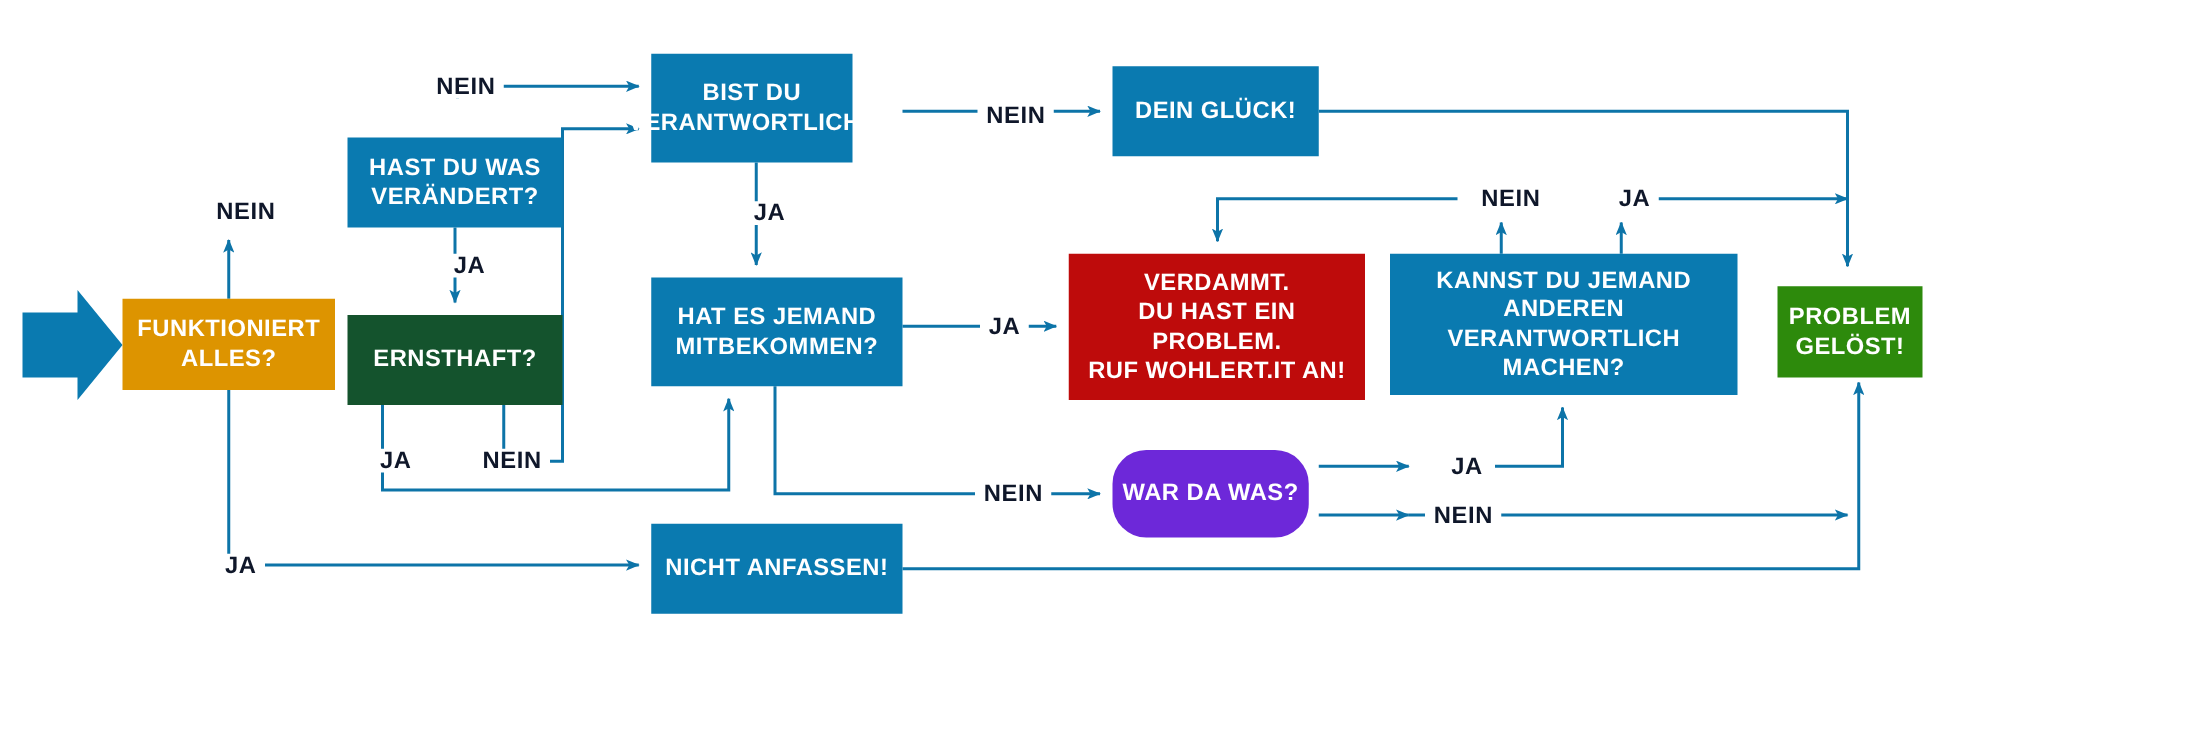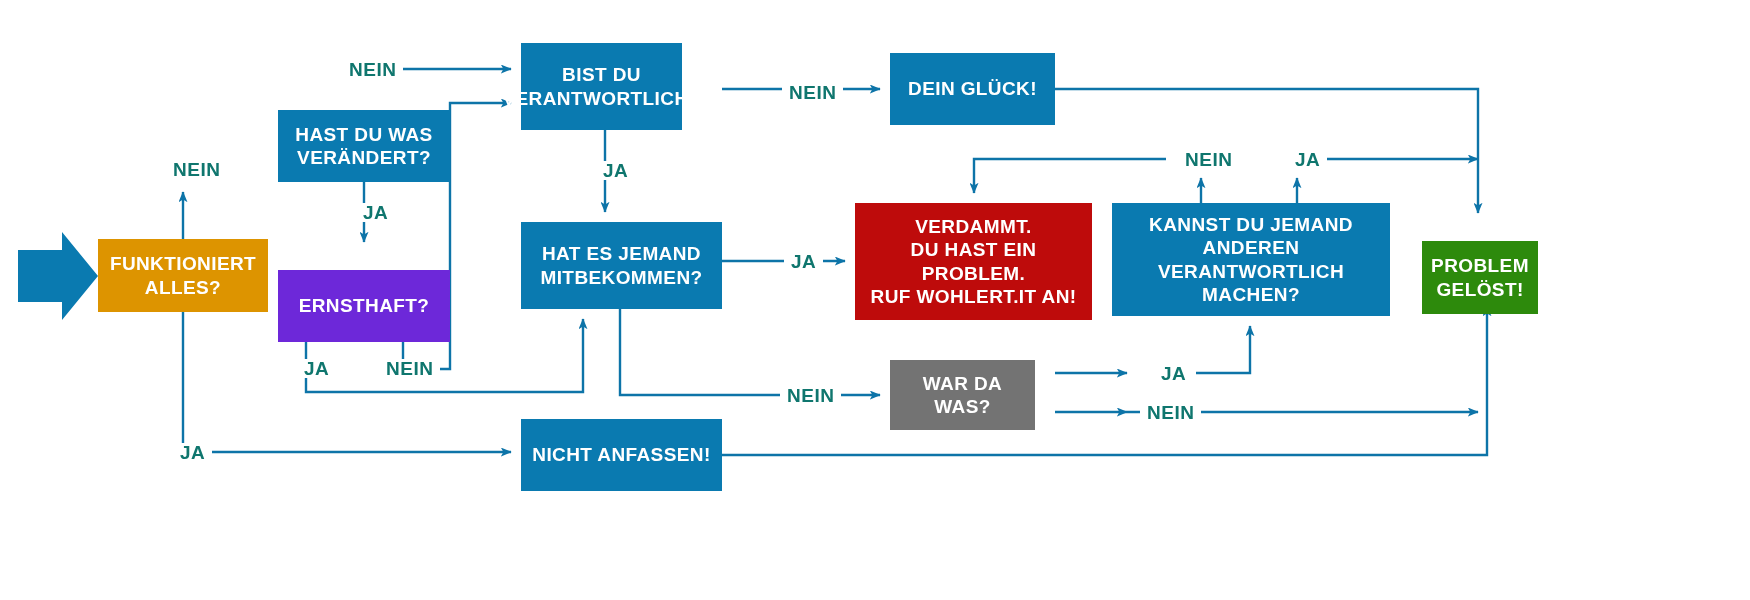--- a/index.html
+++ b/index.html
@@ -4,21 +4,21 @@
 <style>
   html,body{margin:0;padding:0;background:#ffffff;}
   body{width:1750px;height:600px;overflow:hidden;
        font-family:"Liberation Sans", sans-serif;}
   #stage{position:relative;width:1750px;height:600px;background:#fff;}
   svg#wires{position:absolute;left:0;top:0;width:1750px;height:600px;}
   .node{position:absolute;display:flex;align-items:center;justify-content:center;
         text-align:center;color:#fff;font-weight:700;letter-spacing:.4px;
         font-size:19px;line-height:1.22;text-transform:uppercase;
         font-family:"Liberation Sans", sans-serif;padding:4px 8px;box-sizing:border-box;}
-  .lbl{position:absolute;color:#0f766e;font-weight:700;font-size:19px;
+  .lbl{position:absolute;color:#0f172a;font-weight:700;font-size:19px;
        letter-spacing:.5px;text-transform:uppercase;background:#fff;
        padding:0 7px;line-height:1;white-space:nowrap;
        font-family:"Liberation Sans", sans-serif;}
 </style>
 </head>
 <body>
 
 <div id="stage">
 
   <svg id="wires" viewBox="0 0 1750 600" xmlns="http://www.w3.org/2000/svg">
@@ -72,42 +72,42 @@
 
     <polygon points="18,250 62,250 62,232 98,276 62,320 62,302 18,302" fill="#0a7ab0"></polygon>
   </svg>
 
   <div class="node" style="left:98px;top:239px;width:170px;height:73px;background:#dd9400;">
     <span>FUNKTIONIERT<br>ALLES?</span>
   </div>
   <div class="node" style="left:278px;top:110px;width:172px;height:72px;background:#0a7ab0;align-items:center;">
     <span>HAST DU WAS<br>VERÄNDERT?</span>
   </div>
-  <div class="node" style="left:278px;top:252px;width:172px;height:72px;background:#6d28d9;margin-top:18px;">
+  <div class="node" style="left:278px;top:252px;width:172px;height:72px;background:#14532d;">
     <span>ERNSTHAFT?</span>
   </div>
   <div class="node" style="left:521px;top:43px;width:161px;height:87px;background:#0a7ab0;">
     <span>BIST DU<br>VERANTWORTLICH?</span>
   </div>
   <div class="node" style="left:521px;top:222px;width:201px;height:87px;background:#0a7ab0;">
     <span>HAT ES JEMAND<br>MITBEKOMMEN?</span>
   </div>
   <div class="node" style="left:890px;top:53px;width:165px;height:72px;background:#0a7ab0;">
     <span>DEIN GLÜCK!</span>
   </div>
   <div class="node" style="left:855px;top:203px;width:237px;height:117px;background:#be0b0b;">
     <span>VERDAMMT.<br>DU HAST EIN PROBLEM.<br>RUF WOHLERT.IT AN!</span>
   </div>
   <div class="node" style="left:1112px;top:203px;width:278px;height:113px;background:#0a7ab0;">
     <span>KANNST DU JEMAND<br>ANDEREN VERANTWORTLICH<br>MACHEN?</span>
   </div>
-  <div class="node" style="left:1422px;top:241px;width:116px;height:73px;background:#2d8a0c;">
+  <div class="node" style="left:1422px;top:229px;width:116px;height:73px;background:#2d8a0c;">
     <span>PROBLEM<br>GELÖST!</span>
   </div>
-  <div class="node" style="left:890px;top:360px;width:145px;height:70px;background:#737373;">
+  <div class="node" style="left:890px;top:360px;width:157px;height:70px;background:#6d28d9;border-radius:27px;">
     <span>WAR DA WAS?</span>
   </div>
   <div class="node" style="left:521px;top:419px;width:201px;height:72px;background:#0a7ab0;">
     <span>NICHT ANFASSEN!</span>
   </div>
 
   <div class="lbl" style="left:166px;top:160px;">NEIN</div>
   <div class="lbl" style="left:356px;top:203px;">JA</div>
   <div class="lbl" style="left:342px;top:60px;">NEIN</div>
   <div class="lbl" style="left:596px;top:161px;">JA</div>

